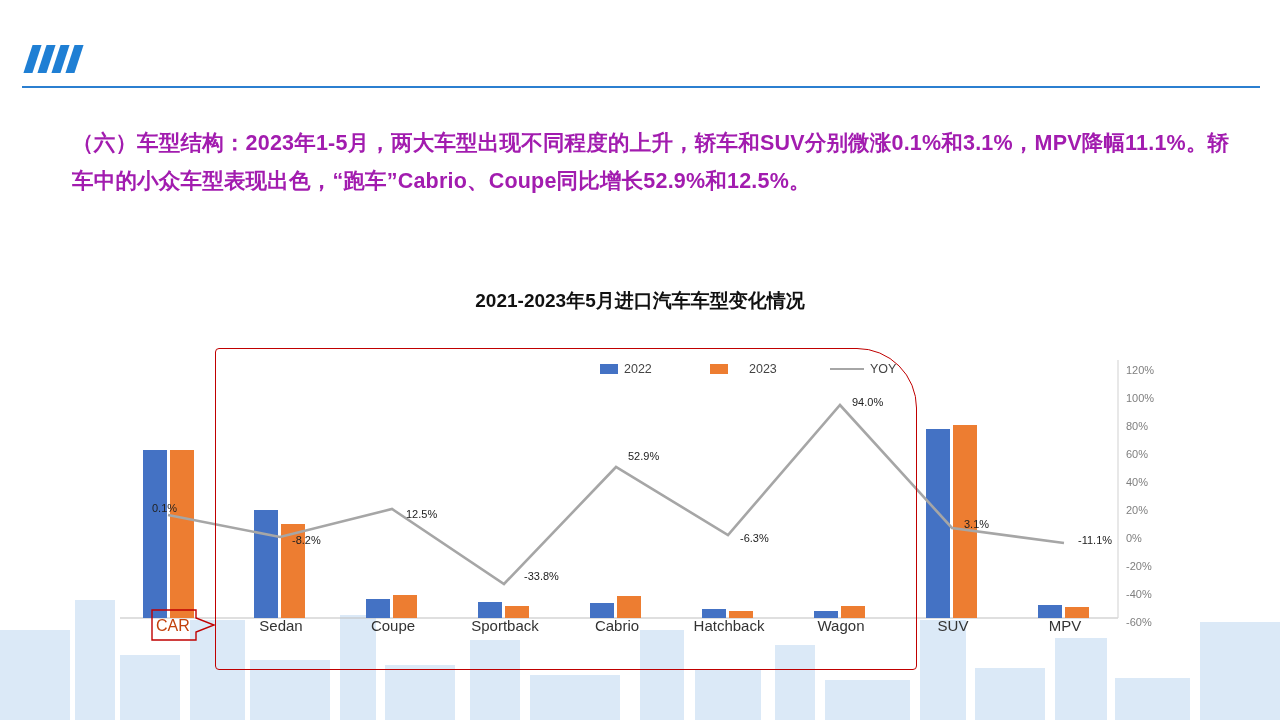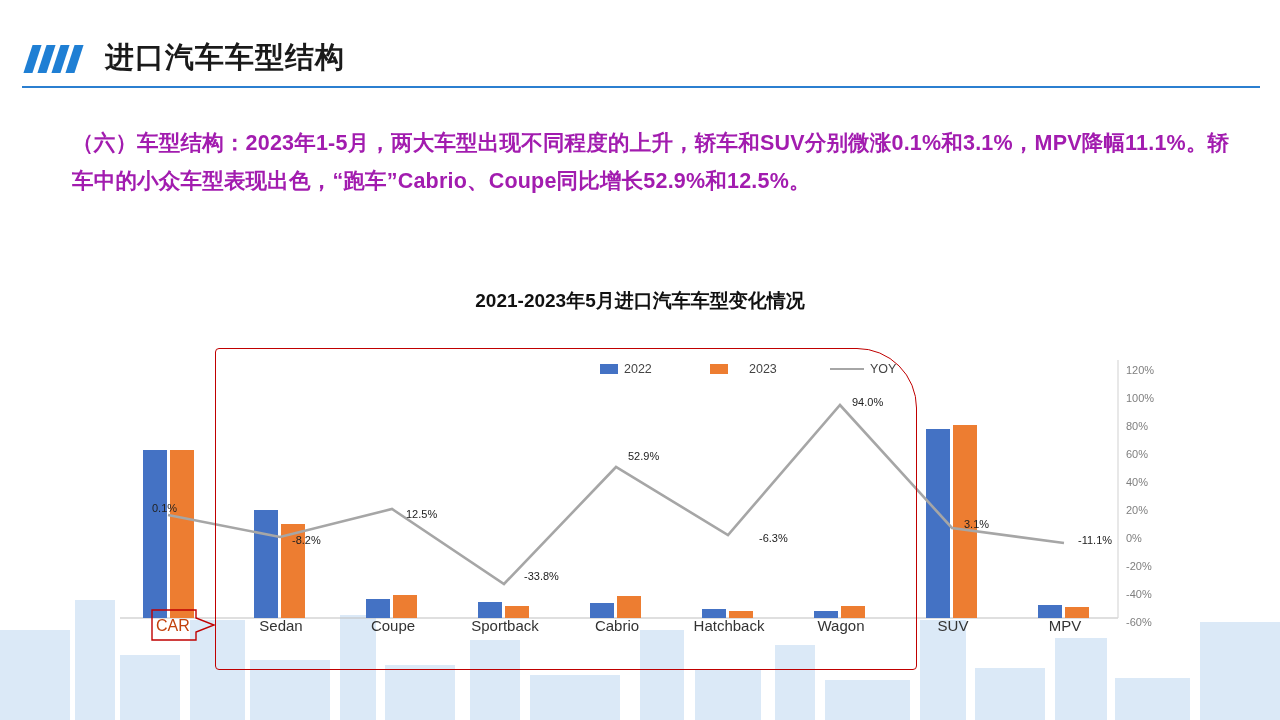--- a/index.html
+++ b/index.html
@@ -199,21 +199,20 @@
 
 <div class="page">
 
   <div class="header">
     <div class="header-bars">
       <span></span>
         <span></span>
         <span></span>
         <span></span>
     </div>
-    <div class="header-title">进口汽车车型结构</div>
     <div class="header-rule"></div>
   </div>
 
   <div class="para">（六）车型结构：2023年1-5月，两大车型出现不同程度的上升，轿车和SUV分别微涨0.1%和3.1%，MPV降幅11.1%。轿车中的小众车型表现出色，“跑车”Cabrio、Coupe同比增长52.9%和12.5%。</div>
 
   <div class="chart-title">2021-2023年5月进口汽车车型变化情况</div>
 
   <div class="chart-area">
 
     <div class="legend">
@@ -288,19 +287,19 @@
     <div class="ytick" style="left:1126px; top:202px;">0%</div>
     <div class="ytick" style="left:1126px; top:230px;">-20%</div>
     <div class="ytick" style="left:1126px; top:258px;">-40%</div>
     <div class="ytick" style="left:1126px; top:286px;">-60%</div>
 
     <div class="pt-label" style="left:152px; top:172px;">0.1%</div>
     <div class="pt-label" style="left:292px; top:204px;">-8.2%</div>
     <div class="pt-label" style="left:406px; top:178px;">12.5%</div>
     <div class="pt-label" style="left:524px; top:240px;">-33.8%</div>
     <div class="pt-label" style="left:628px; top:120px;">52.9%</div>
-    <div class="pt-label" style="left:740px; top:202px;margin-left:19px;">-6.3%</div>
+    <div class="pt-label" style="left:740px; top:202px;">-6.3%</div>
     <div class="pt-label" style="left:852px; top:66px;">94.0%</div>
     <div class="pt-label" style="left:964px; top:188px;">3.1%</div>
     <div class="pt-label" style="left:1078px; top:204px;">-11.1%</div>
 
   </div>
 </div>
 
 </body></html>

